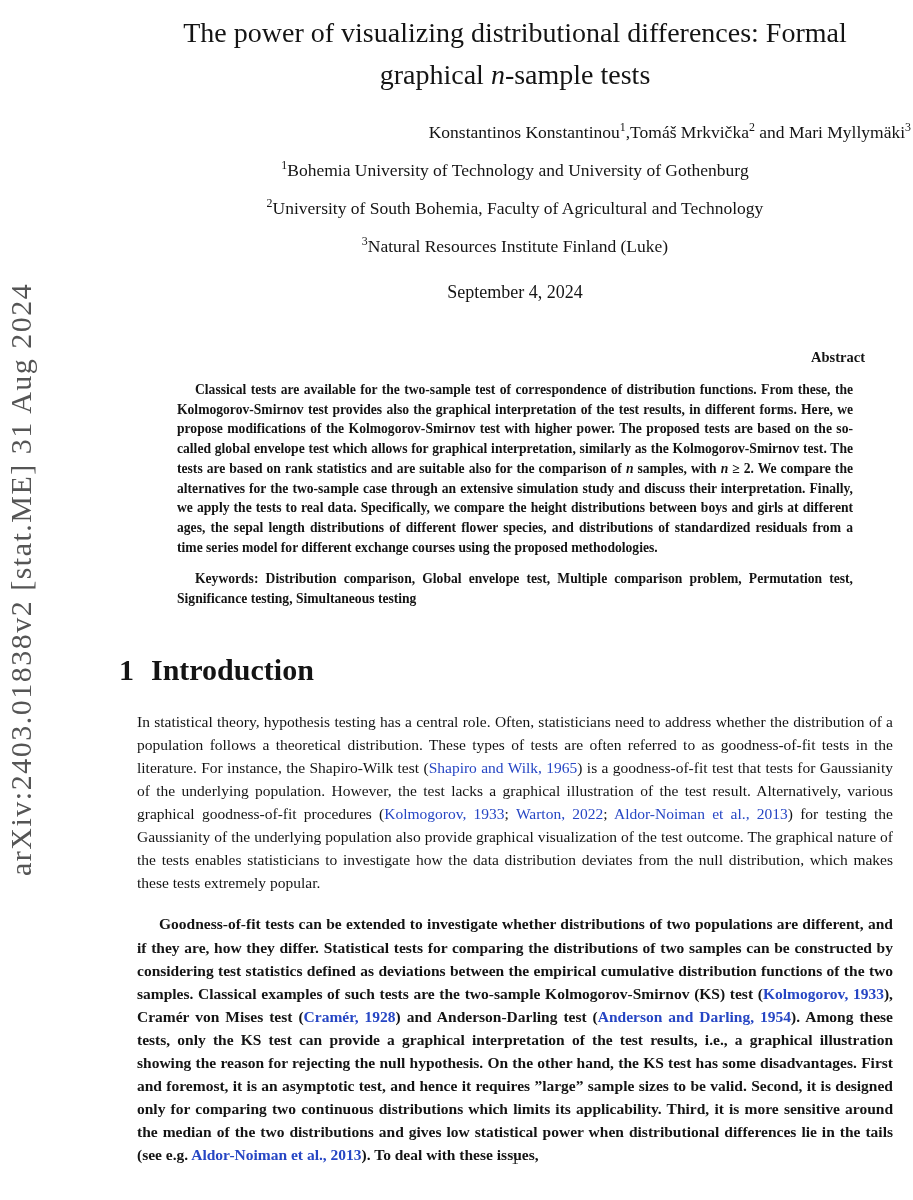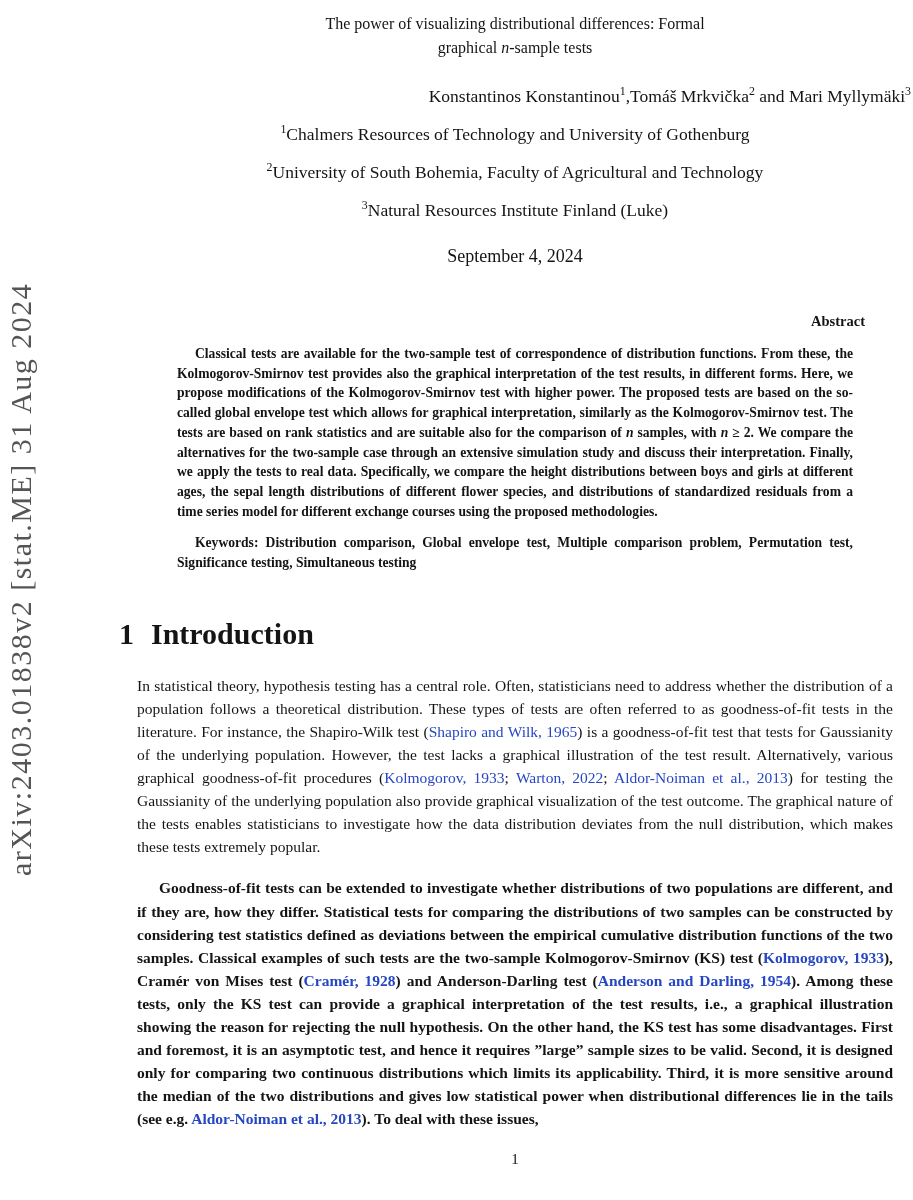--- a/index.html
+++ b/index.html
@@ -37,21 +37,21 @@
   }
   .content {
     position: relative;
     width: 792px;
     margin-left: 119px;
     padding-top: 12px;
   }
   .title {
     margin: 0;
     text-align: center;
-    font-size: 16px;
+    font-size: 28px;
     font-weight: normal;
     line-height: 1.5;
   }
   .authors {
     text-align: right;
     font-size: 17.5px;
     margin: 26px 0 0;
   }
   .affil {
     text-align: center;
@@ -121,21 +121,21 @@
 <div class="page">
 
   <div class="arxiv-banner">arXiv:2403.01838v2  [stat.ME]  31 Aug 2024</div>
 
   <div class="content">
 
     <h1 class="title"><span>The power of visualizing distributional differences: Formal</span><br><span><span>graphical </span><em class="math">n</em><span>-sample tests</span></span></h1>
 
     <p class="authors"><span>Konstantinos Konstantinou</span><sup>1</sup><span>,Tomáš Mrkvička</span><sup>2</sup><span> and Mari Myllymäki</span><sup>3</sup></p>
 
-    <p class="affil"><sup>1</sup><span>Chalmers Resources of Technology and University of Gothenburg</span></p>
+    <p class="affil"><sup>1</sup><span>Bohemia University of Technology and University of Gothenburg</span></p>
 
     <p class="affil"><sup>2</sup><span>University of South Bohemia, Faculty of Agricultural and Technology</span></p>
 
     <p class="affil"><sup>3</sup><span>Natural Resources Institute Finland (Luke)</span></p>
 
     <p class="date">September 4, 2024</p>
 
     <div class="abstract">
       <div class="abstract-heading">Abstract</div>
       <p class="abstract-body"><span>Classical tests are available for the two-sample test of correspondence of distribution functions. From these, the Kolmogorov-Smirnov test provides also the graphical interpretation of the test results, in different forms. Here, we propose modifications of the Kolmogorov-Smirnov test with higher power. The proposed tests are based on the so-called global envelope test which allows for graphical interpretation, similarly as the Kolmogorov-Smirnov test. The tests are based on rank statistics and are suitable also for the comparison of </span><em class="math">n</em><span> samples, with </span><em class="math">n</em><span> ≥ 2. We compare the alternatives for the two-sample case through an extensive simulation study and discuss their interpretation. Finally, we apply the tests to real data. Specifically, we compare the height distributions between boys and girls at different ages, the sepal length distributions of different flower species, and distributions of standardized residuals from a time series model for different exchange courses using the proposed methodologies.</span></p>

